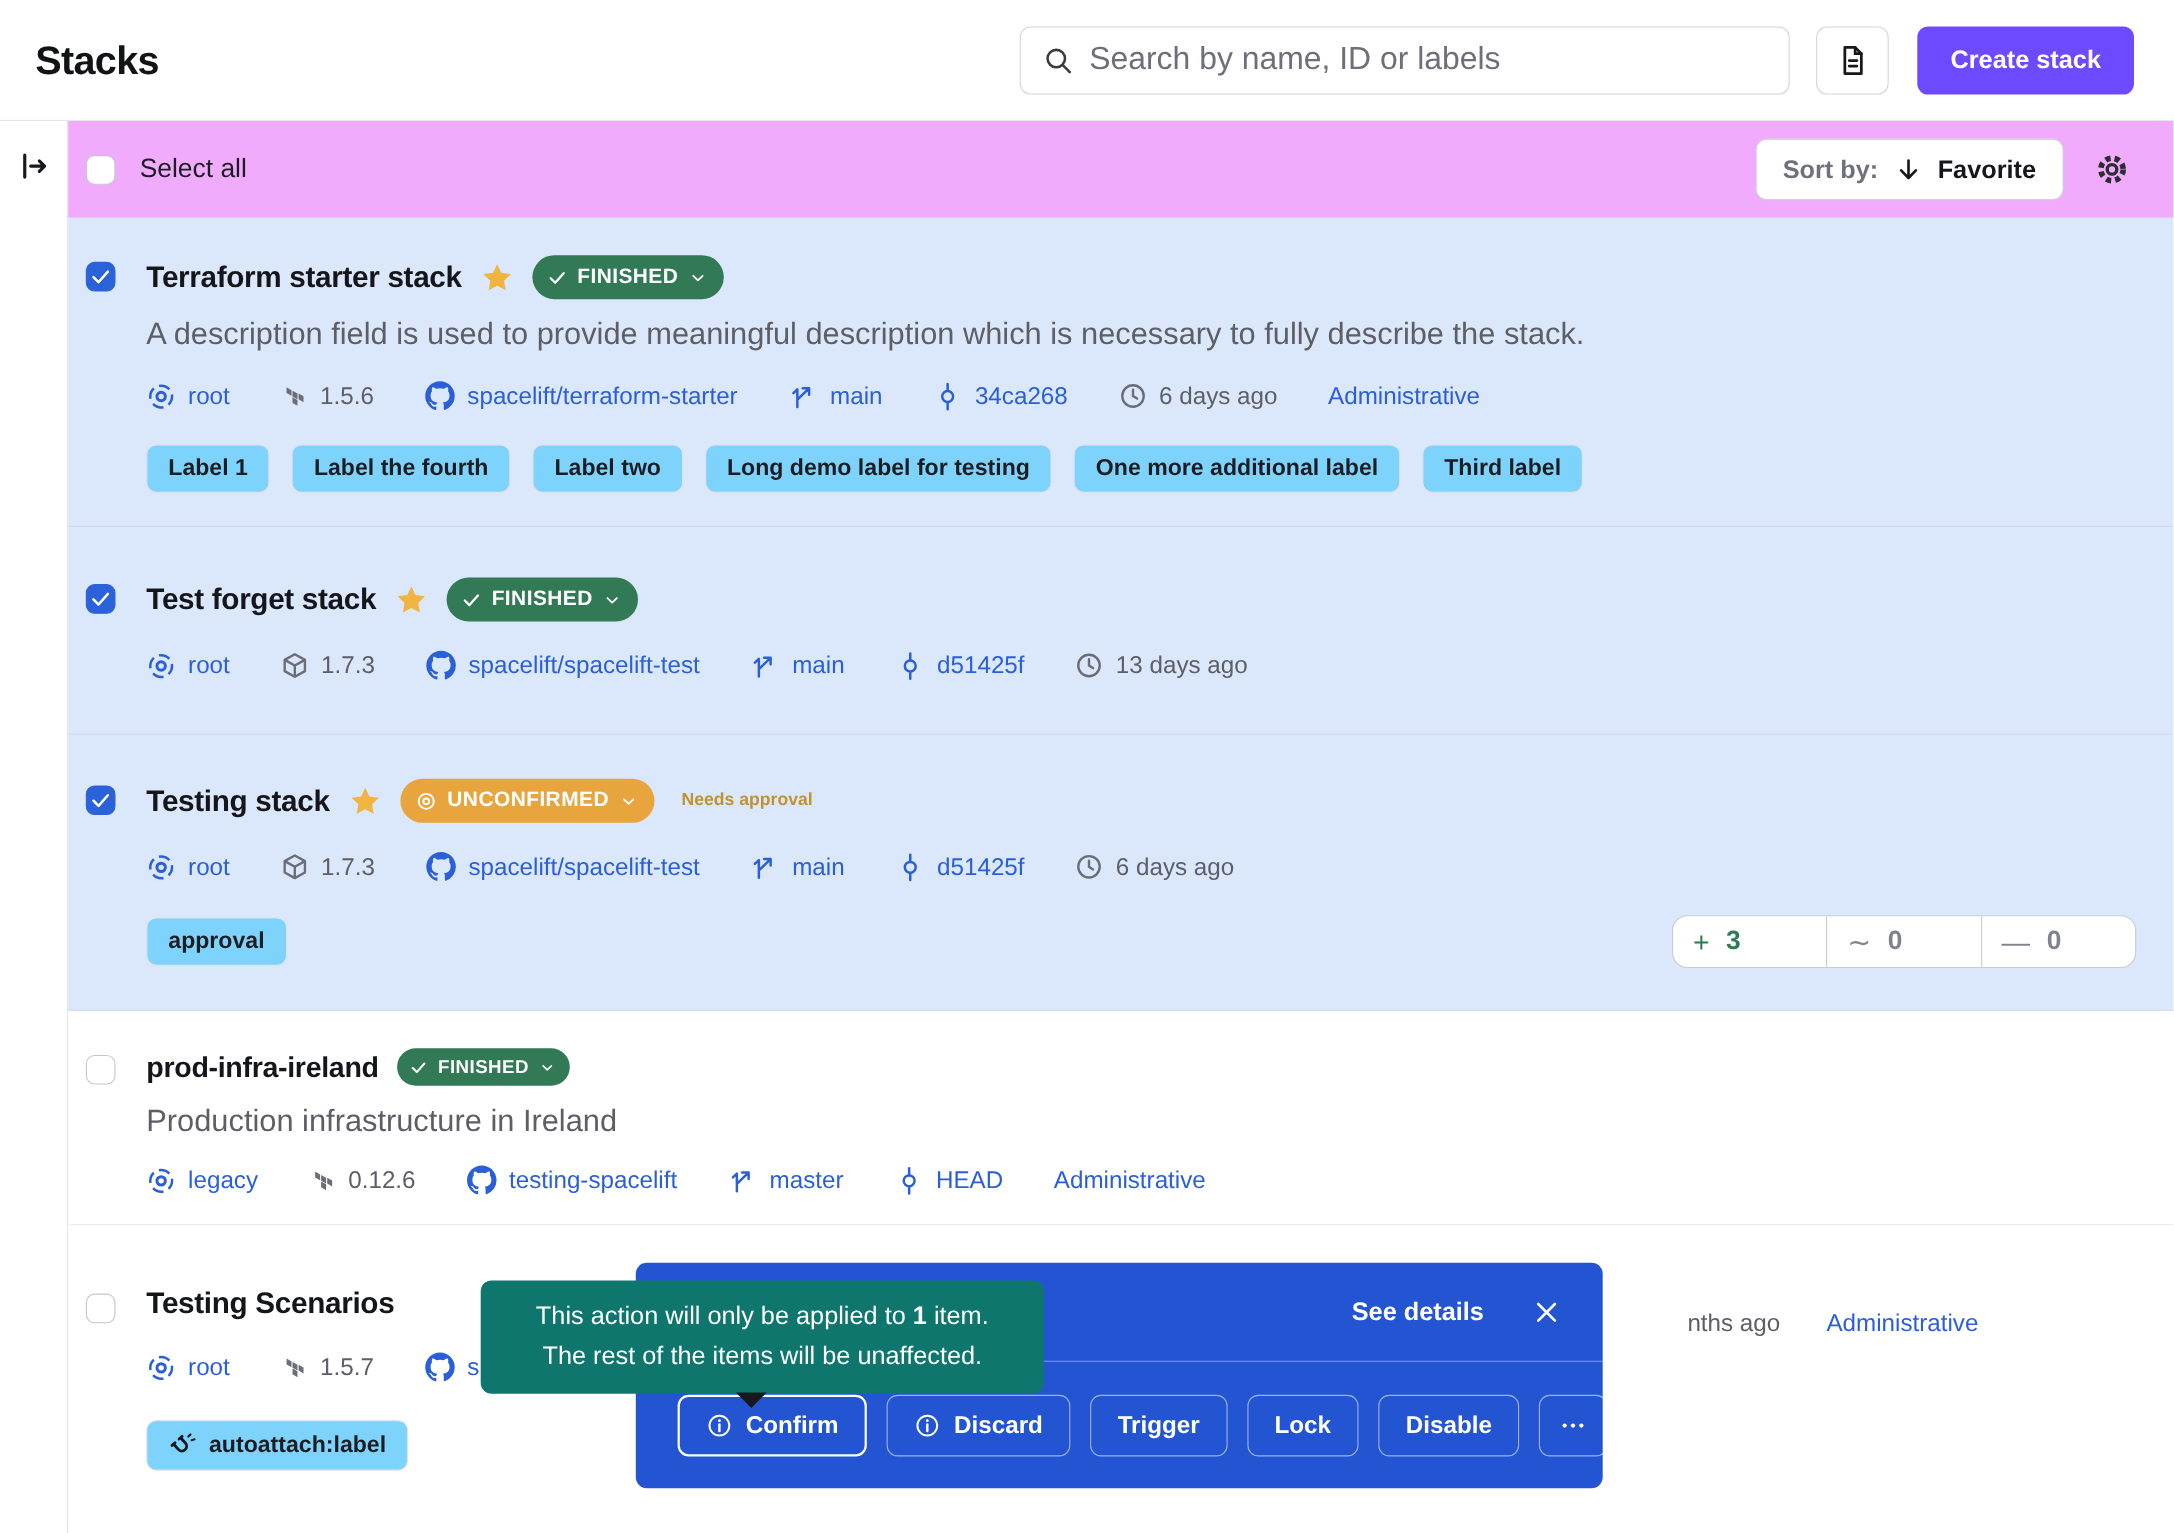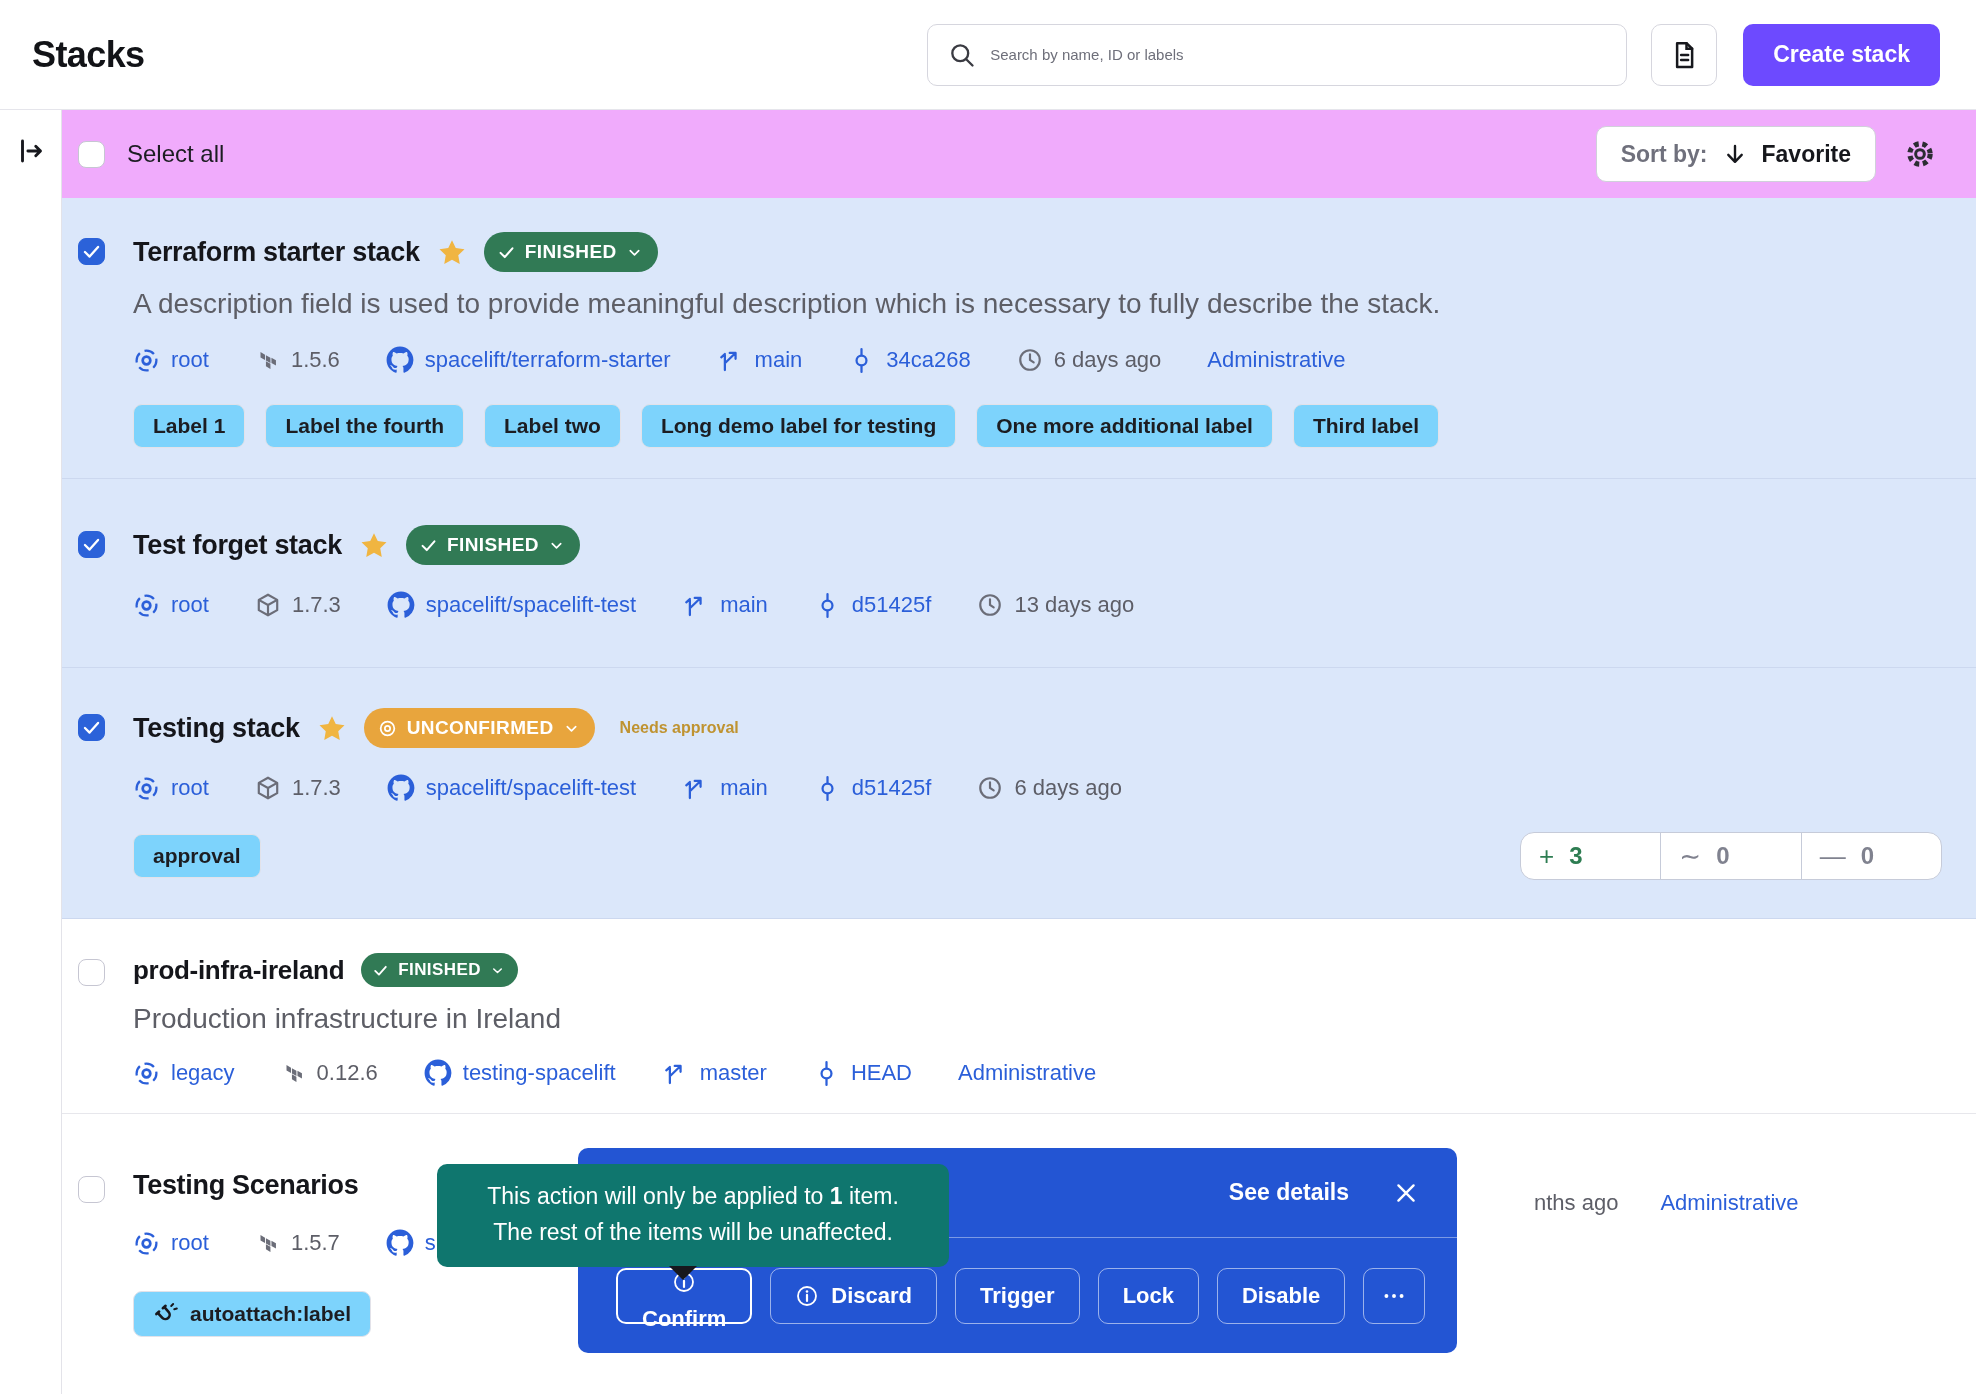--- a/index.html
+++ b/index.html
@@ -7,21 +7,21 @@
     font-family:"Liberation Sans","DejaVu Sans",sans-serif; color:#17181d; }
   svg { display:block; flex:none; }
 
   
   .header { height:110px; display:flex; align-items:center; padding:0 36px 0 32px;
     border-bottom:1px solid #e5e5eb; background:#fff; }
   .page-title { font-size:36px; font-weight:800; letter-spacing:-0.6px; color:#121317; }
   .header-spacer { flex:1; }
   .search-box { width:700px; height:62px; border:1px solid #d6d6de; border-radius:10px;
     display:flex; align-items:center; padding:0 20px; gap:14px; margin-right:24px; background:#fff; }
-  .search-box input { border:none; outline:none; flex:1; font-size:15px; color:#701a75;
+  .search-box input { border:none; outline:none; flex:1; font-size:29px; color:#701a75;
     font-family:inherit; background:transparent; }
   .search-box input::placeholder { color:#6e6f7a; }
   .icon-btn { width:66px; height:62px; border:1px solid #d6d6de; border-radius:10px; background:#fff;
     display:flex; align-items:center; justify-content:center; margin-right:26px; cursor:pointer; }
   .create-btn { height:62px; padding:0 30px; border:none; border-radius:10px; background:#6d4aff;
     color:#fff; font-size:23px; font-weight:700; font-family:inherit; cursor:pointer; }
 
   
   .body-wrap { display:flex; height:1284px; }
   .left-rail { width:62px; background:#fff; border-right:1px solid #e3e3e9; padding-top:26px;
@@ -90,21 +90,21 @@
   .action-bar { position:absolute; left:578px; top:1148px; width:879px; height:205px;
     background:#2355d3; border-radius:10px; z-index:10; color:#fff; display:flex; flex-direction:column; }
   .ab-top { height:90px; display:flex; align-items:center; justify-content:flex-end; gap:44px; padding:0 38px;
     border-bottom:1px solid rgba(255,255,255,.4); }
   .see-details { font-size:23px; font-weight:700; color:#fff; cursor:pointer; }
   .ab-close { cursor:pointer; display:flex; }
   .ab-buttons { flex:1; display:flex; align-items:center; gap:18px; padding:0 38px; }
   .ab-btn { height:56px; display:flex; align-items:center; gap:12px; padding:0 24px;
     background:transparent; border:1.5px solid rgba(255,255,255,.55); border-radius:10px;
     color:#fff; font-size:22px; font-weight:700; font-family:inherit; cursor:pointer; }
-  .ab-btn.primary { border:2px solid #ffffff;flex-direction:column; }
+  .ab-btn.primary { border:2px solid #ffffff; }
   .ab-btn.more { padding:0 17px; letter-spacing:2px; font-size:24px; }
 
   
   .tooltip { position:absolute; left:437px; top:1164px; width:512px; background:#0f766e; color:#fff;
     border-radius:10px; padding:15px 10px 17px; font-size:23px; line-height:1.55; text-align:center; z-index:20; }
   .tooltip b { font-weight:800; }
   .tooltip .caret { position:absolute; left:232px; bottom:-13px; width:0; height:0;
     border-left:14px solid transparent; border-right:14px solid transparent; border-top:14px solid #17181d; }
 </style>
 </head>

